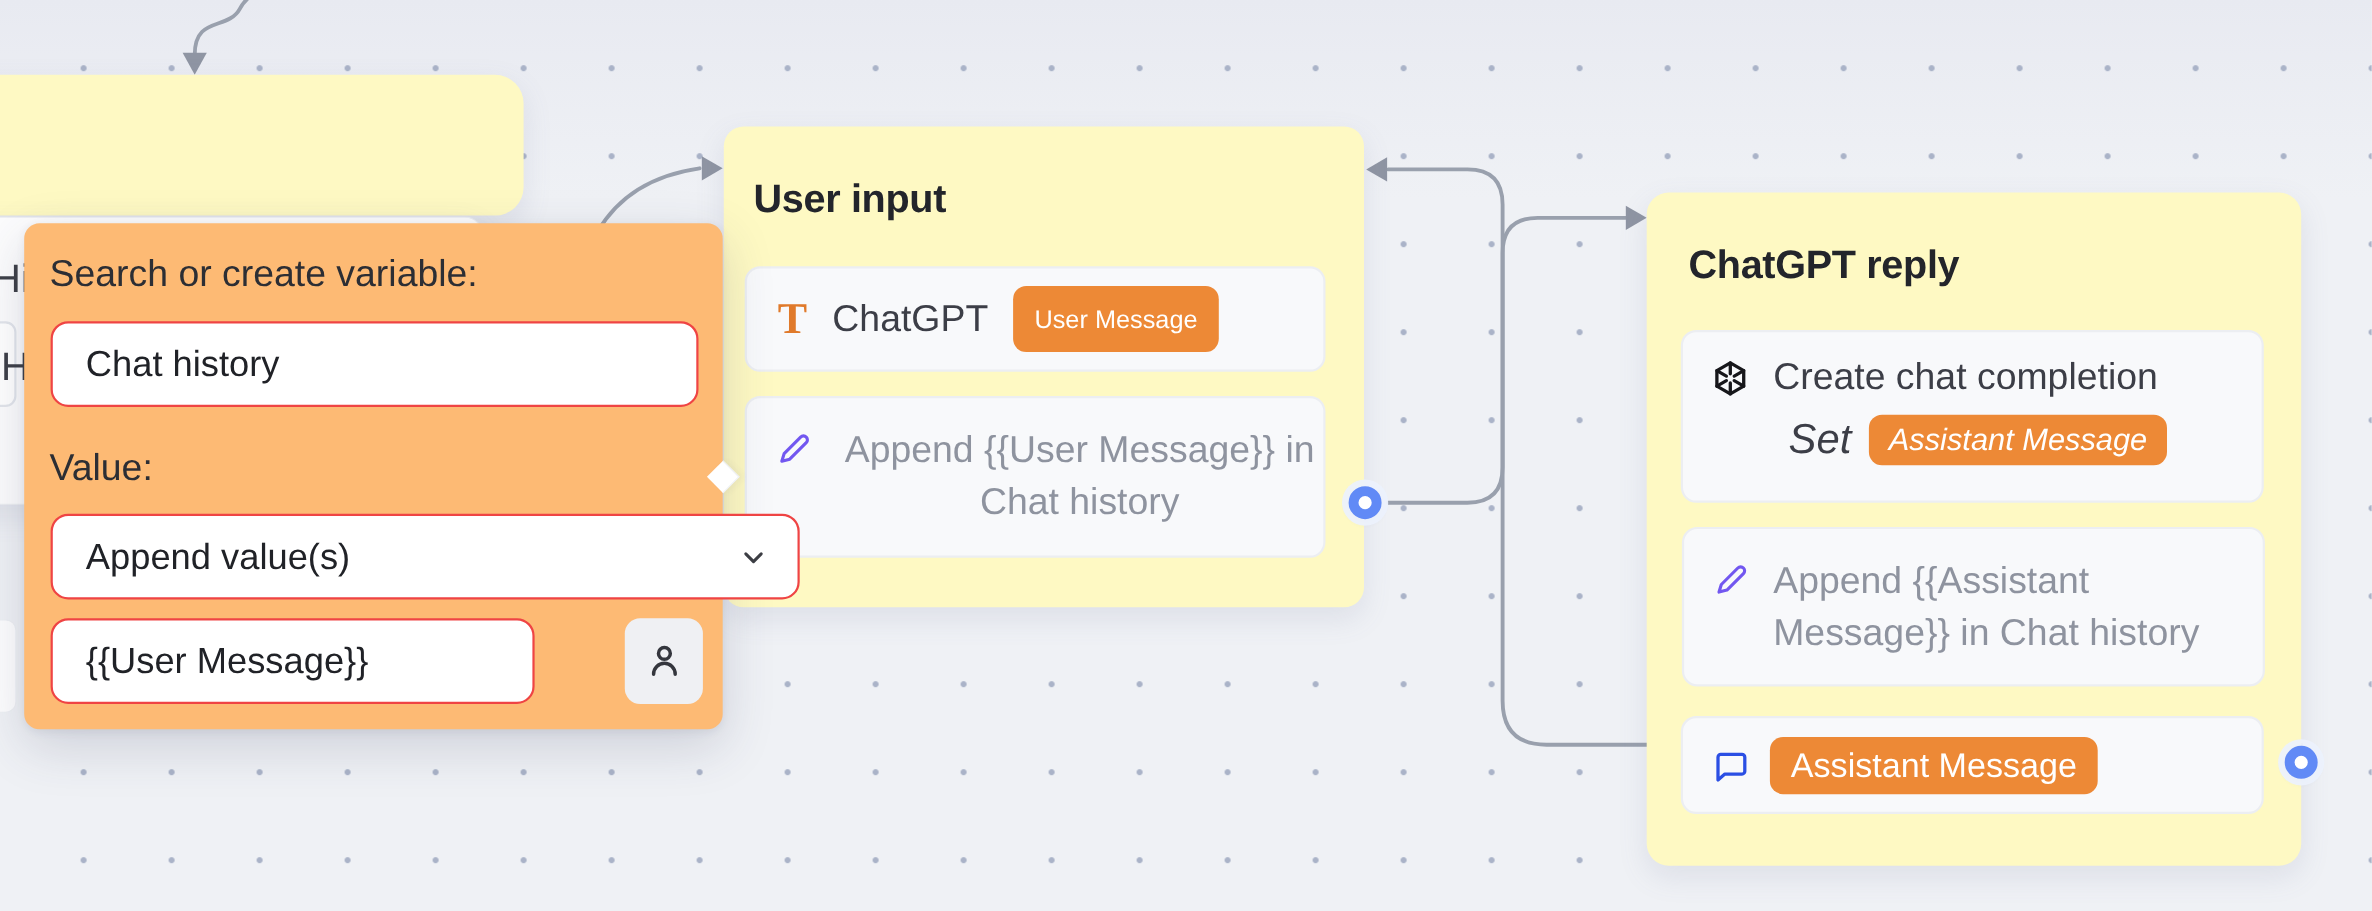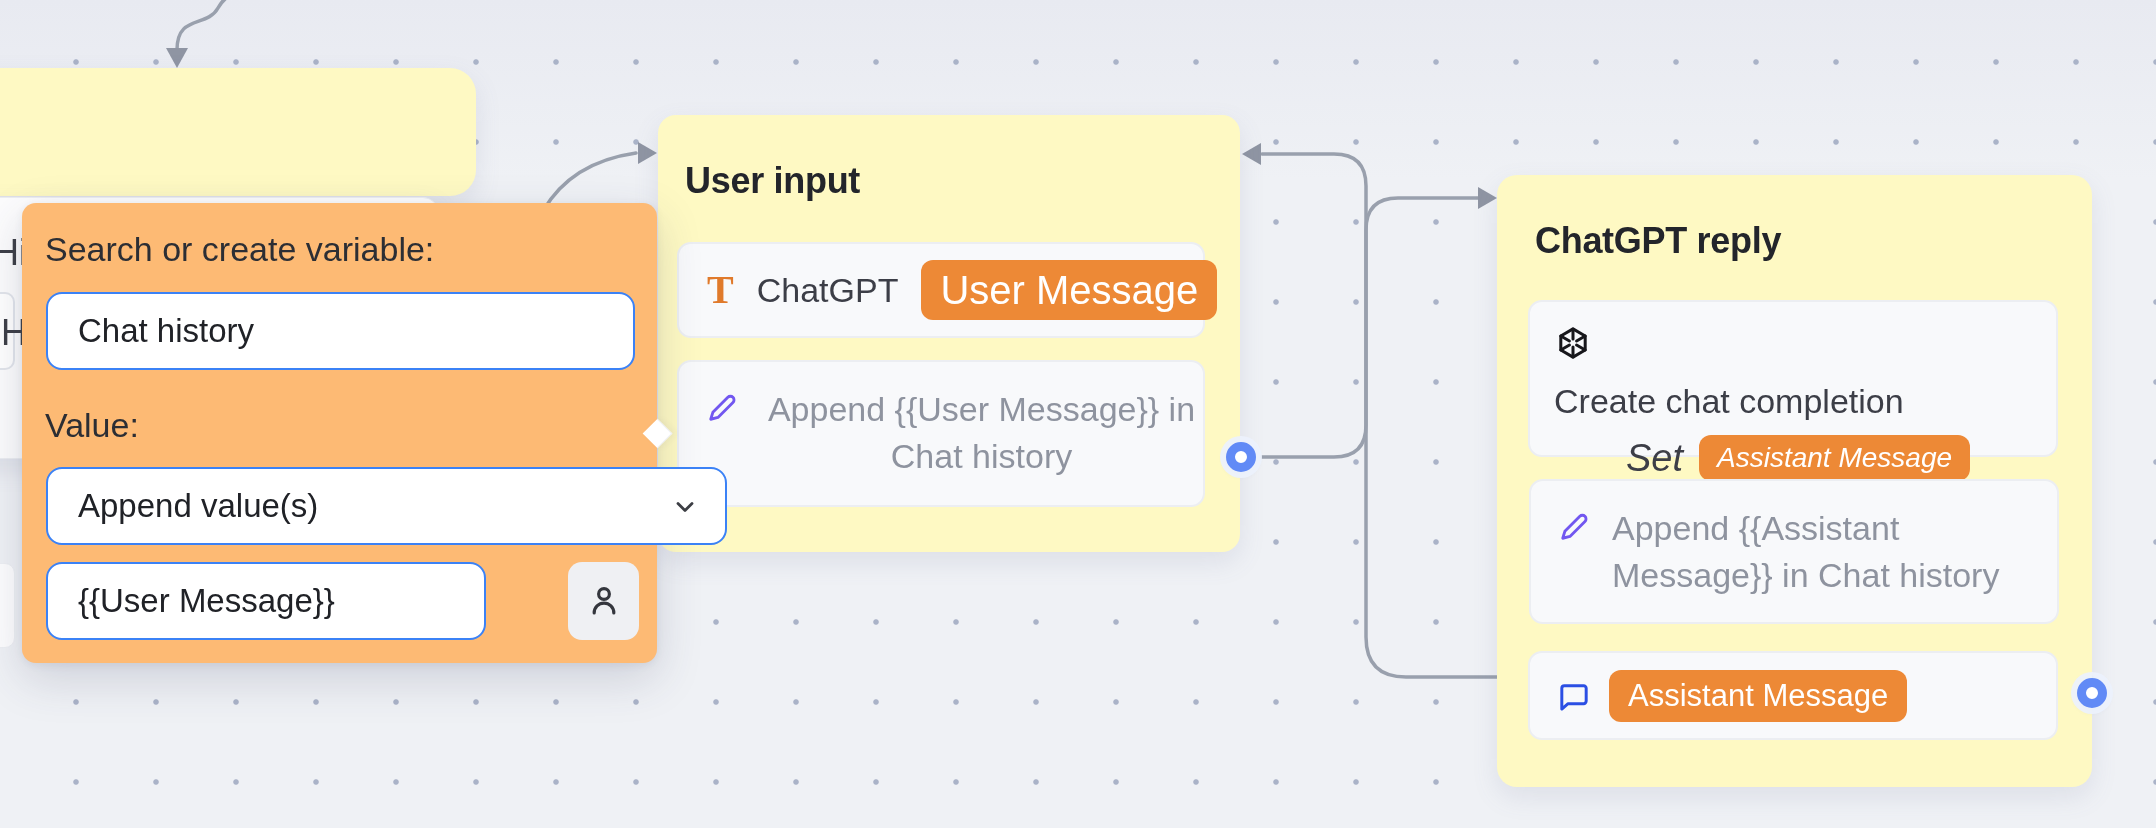--- a/index.html
+++ b/index.html
@@ -39,21 +39,21 @@
     border-radius:14px;box-shadow:0 16px 46px rgba(55,63,95,.18), 0 2px 8px rgba(55,63,95,.08);
     z-index:10;
   }
   .popup-arrow{
     position:absolute;right:-10px;top:423px;width:20px;height:20px;background:#fff;
     transform:rotate(45deg);box-shadow:3px -3px 6px rgba(55,63,95,.05);
     border-top:1px solid #eef0f4;border-right:1px solid #eef0f4;z-index:9;
   }
   .popup-label{position:absolute;left:23px;font-size:34px;font-weight:500;color:#2c2e34;white-space:nowrap;}
   .field{
-    position:absolute;left:24px;height:78px;background:#fff;border:2px solid #3b82f6;border-radius:16px;
+    position:absolute;left:24px;height:78px;background:#fff;border:2px solid #ef4444;border-radius:16px;
     box-sizing:border-box;font-family:"Liberation Sans",sans-serif;
     font-size:33px;color:#202227;padding:0 0 0 30px;outline:none;
     display:flex;align-items:center;
   }
   input.field{width:589px;}
   .fragment{position:absolute;font-size:36px;color:#3d3f47;white-space:nowrap;}
   .icn{flex:none;}
 </style>
 </head>
 <body>
@@ -86,38 +86,38 @@
   </div>
 </div>
 <div class="node" style="left:-30px;top:563px;width:43px;height:83px;border-radius:10px;background:#fdfdfe;border:1px solid #edeff3;box-shadow:none;z-index:2;"></div>
 
 <div class="node" style="left:658px;top:115px;width:582px;height:437px;border-radius:18px;z-index:3;">
   <div class="node-title" style="left:27px;top:45px;">User input</div>
 
   <div class="step" style="left:19px;top:127px;width:528px;height:96px;padding-left:28px;gap:23px;">
     <span class="icn" style="font-family:'Liberation Serif',serif;font-weight:700;font-size:40px;color:#e07a2b;line-height:1;">T</span>
     <span class="dark-text">ChatGPT</span>
-    <span class="badge" style="height:52px;padding:4px 19px;font-size:40px;">User Message</span>
+    <span class="badge" style="height:52px;padding:4px 19px;font-size:23px;">User Message</span>
   </div>
 
   <div class="step" style="left:19px;top:245px;width:528px;height:147px;padding-left:25px;gap:20px;align-items:flex-start;padding-top:24px;text-align:center;">
     <svg class="icn" width="36" height="36" viewBox="0 0 24 24" style="margin-top:4px;">
       <path d="M4.5 19.5 L5.9 14.9 L15.9 4.9 A2.4 2.4 0 0 1 19.3 4.9 A2.4 2.4 0 0 1 19.3 8.3 L9.3 18.3 Z" fill="none" stroke="#7257f0" stroke-width="1.9" stroke-linejoin="round"></path>
     </svg>
     <span class="gray-text" style="width:450px;">Append {{User Message}} in Chat history</span>
   </div>
 
   <div class="dot" style="left:583px;top:342px;"></div>
 </div>
 
 <div class="node" style="left:1497px;top:158px;width:595px;height:612px;border-radius:20px;z-index:3;margin-top:17px;">
   <div class="node-title" style="left:38px;top:45px;">ChatGPT reply</div>
 
   <div class="step" style="left:31px;top:125px;width:530px;height:157px;padding:22px 0 0 24px;display:block;">
-    <div style="display:flex;align-items:flex-start;gap:20px;flex-direction:column;">
+    <div style="display:flex;align-items:center;gap:20px;">
       <svg class="icn" width="38" height="38" viewBox="0 0 24 24">
         <g fill="none" stroke="#17171b" stroke-width="1.9" stroke-linejoin="round" stroke-linecap="round">
           <path d="M12 3.1 L19.7 7.55 L19.7 16.45 L12 20.9 L4.3 16.45 L4.3 7.55 Z"></path>
           <path d="M12 3.1 L12 9.4 M19.7 7.55 L14.25 10.7 M19.7 16.45 L14.25 13.3 M12 20.9 L12 14.6 M4.3 16.45 L9.75 13.3 M4.3 7.55 L9.75 10.7"></path>
         </g>
       </svg>
       <span class="dark-text">Create chat completion</span>
     </div>
     <div style="display:flex;align-items:center;gap:16px;margin:14px 0 0 72px;">
       <span style="font-style:italic;font-weight:400;font-size:38px;color:#3c3e47;">Set</span>

